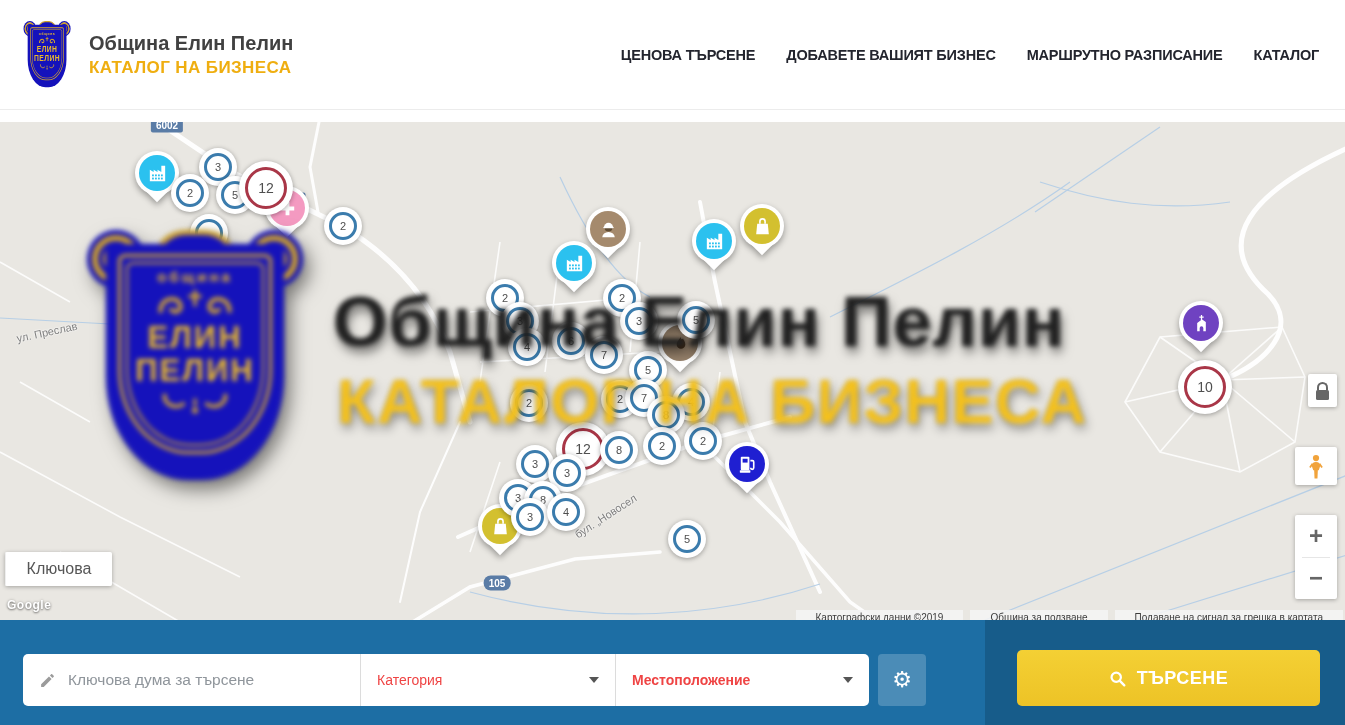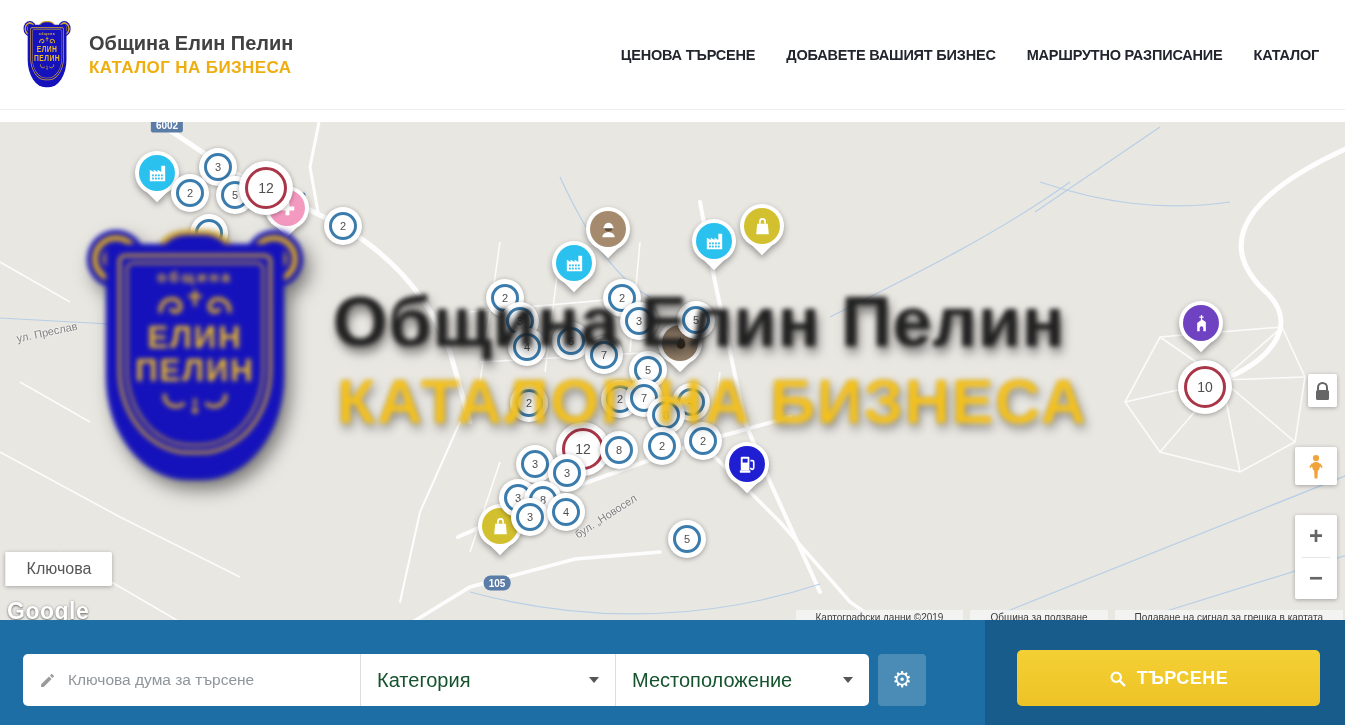--- a/index.html
+++ b/index.html
@@ -80,21 +80,21 @@
   .wm-sub { position:absolute; left:337px; top:243px; z-index:8; pointer-events:none;
             font-size:63px; font-weight:bold; color:#f3c01c; white-space:nowrap;
             letter-spacing:1.5px; filter:blur(2.4px) drop-shadow(2px 5px 5px rgba(0,0,0,.45)); }
 
   
   .maptype { position:absolute; left:5px; top:430px; z-index:12; display:flex;
              box-shadow:0 1px 4px rgba(0,0,0,.3); border-radius:2px; overflow:hidden; }
   .maptype-btn { height:34px; background:#fff; display:flex; align-items:center;
                  justify-content:center; font-size:16px; cursor:pointer; }
   .maptype-btn.sat { width:107px; color:#565656; border-left:1px solid #eee; }
-  .google-logo { position:absolute; left:7px; top:476px; z-index:12; font-size:23px;
+  .google-logo { position:absolute; left:7px; top:476px; z-index:12; font-size:12px;
                  font-weight:bold; color:#fff; letter-spacing:.5px;
                  text-shadow:0 1px 2px rgba(0,0,0,.45),0 0 3px rgba(0,0,0,.25); }
   .attribution { position:absolute; right:2px; top:488px; z-index:12; display:flex; gap:7px; }
   .attr-chip { background:rgba(245,245,245,.85); color:#3c3c3c; font-size:10px;
                padding:2px 20px; white-space:nowrap; }
   .ctl-box { position:absolute; background:#fff; border-radius:2px; z-index:12;
              box-shadow:0 1px 4px rgba(0,0,0,.3); display:flex; align-items:center;
              justify-content:center; cursor:pointer; }
   .fullscreen-box { left:1308px; top:252px; width:29px; height:33px; flex-direction:column; gap:0; }
   .lock-shackle { width:11px; height:8px; border:2.5px solid #666; border-bottom:none;
@@ -110,25 +110,25 @@
 
   
   .search-bar { position:absolute; left:0; top:620px; width:1345px; height:105px;
                 background:#1d6ea4; z-index:25; }
   .search-right-panel { position:absolute; left:985px; top:0; right:0; bottom:0; background:#175c8a; }
   .fields { position:absolute; left:23px; top:654px; width:846px; height:52px; background:#fff;
             border-radius:5px; display:flex; z-index:26; overflow:hidden; }
   .field { display:flex; align-items:center; padding:0 16px; }
   .field.keyword { width:337px; gap:12px; }
   .field.sel { border-left:1px solid #dcdcdc; cursor:pointer; }
-  .field.cat { width:255px; } .field.loc { width:254px; }
+  .field.cat { width:255px; } .field.loc { width:254px;font-weight:bold; }
   .field input { border:none; outline:none; flex:1; font-size:15.5px; color:#333;
                  font-family:inherit; min-width:0; }
   .field input::placeholder { color:#8f959b; }
-  .sel-label { font-size:20px; color:#14532d; }
+  .sel-label { font-size:14px; color:#ef4444; }
   .caret { margin-left:auto; width:0; height:0; border-left:5px solid transparent;
            border-right:5px solid transparent; border-top:6px solid #555; }
   .gear-btn { position:absolute; left:878px; top:654px; width:48px; height:52px; z-index:26;
               background:#4b8cb7; border-radius:4px; display:flex; align-items:center;
               justify-content:center; cursor:pointer; }
   .gear-glyph { font-family:"DejaVu Sans",sans-serif; font-size:22px; color:#fff; line-height:1; }
   .search-btn { position:absolute; left:1017px; top:650px; width:303px; height:56px; z-index:26;
                 background:linear-gradient(180deg,#f4d034,#edc326); border-radius:5px;
                 display:flex; align-items:center; justify-content:center; gap:11px;
                 cursor:pointer; border:none; }

